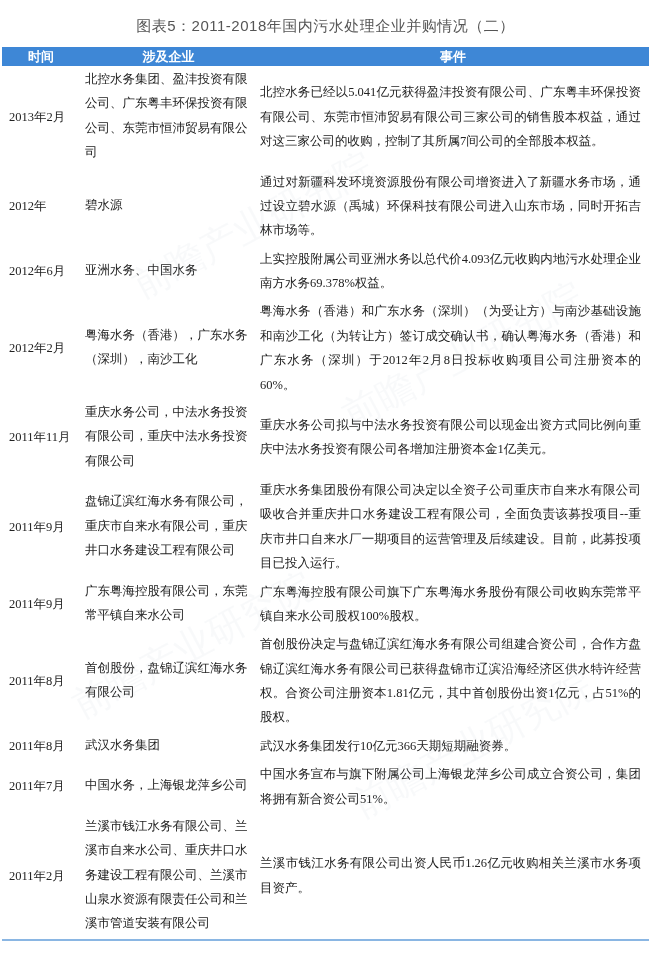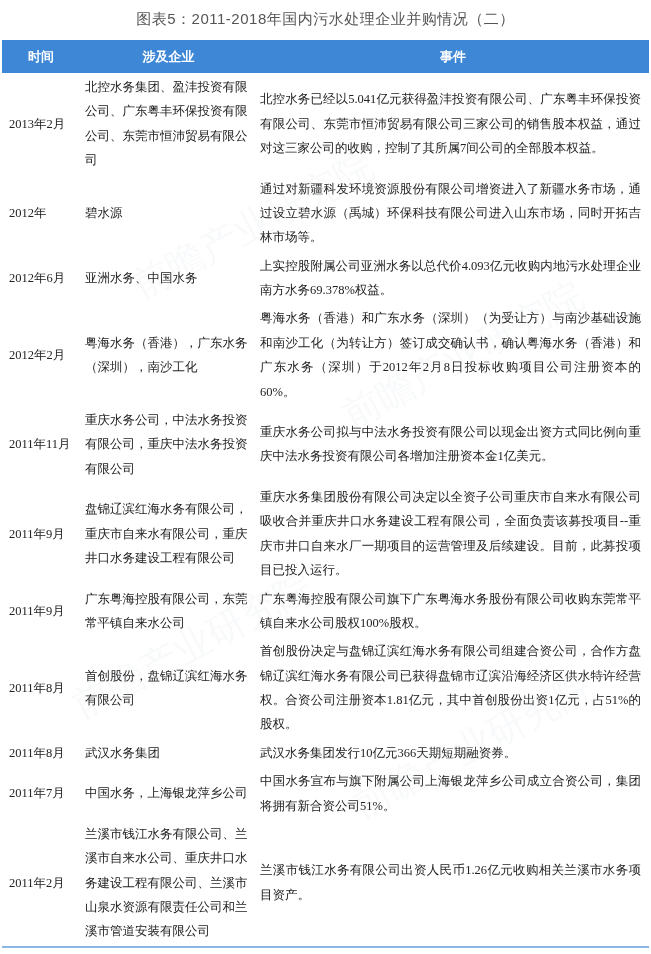--- a/index.html
+++ b/index.html
@@ -8,40 +8,41 @@
     width: 651px; height: 954px;
     position: relative; overflow: hidden;
     font-family: "Liberation Serif", "DejaVu Serif", serif;
     color: #222222;
   }
   .page-title {
     font-family: "Liberation Sans", "DejaVu Sans", sans-serif;
     font-size: 15px; font-weight: 400; letter-spacing: 0.5px;
     color: #555555; text-align: center;
     padding: 10px 0 11px 0;
+    margin-top: 7px;
   }
   table.mna-table {
     width: 647px; margin: 0 2px;
     border-collapse: collapse; table-layout: fixed;
     border-bottom: 2px solid #8ab6e3;
   }
   col.c-time { width: 78px; }
   col.c-companies { width: 177px; }
   thead th {
     background: #3e87d6; color: #ffffff;
     font-family: "Liberation Sans", "DejaVu Sans", sans-serif;
     font-size: 13px; font-weight: 700;
-    height: 33px; text-align: center; vertical-align: middle; margin-top: 28px;
+    height: 19px; text-align: center; vertical-align: middle; margin-top: 28px;
   }
   tbody td {
     font-size: 12.5px; line-height: 1.95; color: #222222;
     vertical-align: middle; padding: 2px 0;
   }
   td.cell-time { padding-left: 7px; }
-  td.cell-companies { padding-left: 5px; padding-right: 8px; }
+  td.cell-companies { padding-left: 5px; padding-right: 8px; font-family: Liberation Mono, monospace; }
   td.cell-event { text-align: justify; padding-left: 3px; padding-right: 8px; margin-left: 28px; }
   .watermark {
     position: absolute; pointer-events: none;
     color: #8fa3b8; opacity: 0.055;
     font-size: 38px; white-space: nowrap;
     transform: rotate(-28deg);
     font-family: "Liberation Sans", "DejaVu Sans", sans-serif;
   }
   .wm1 { left: 120px; top: 200px; }
   .wm2 { left: 330px; top: 330px; }

